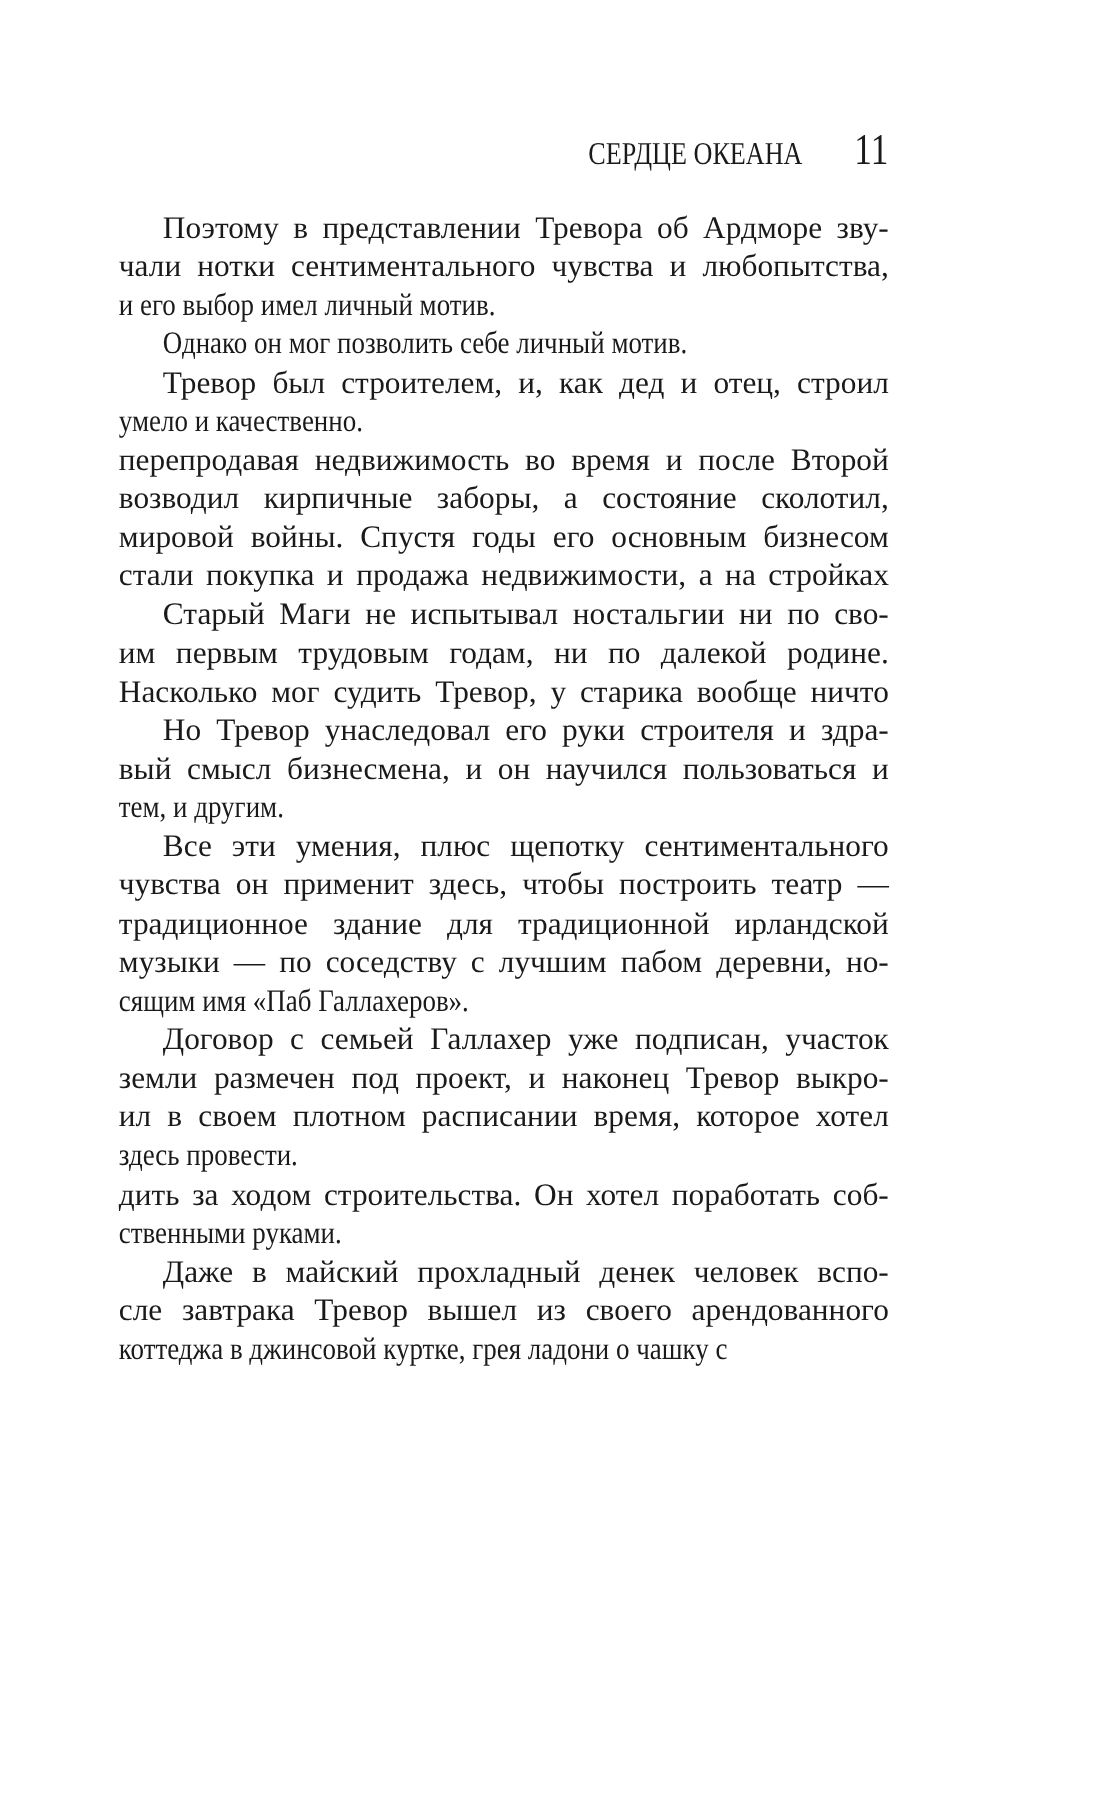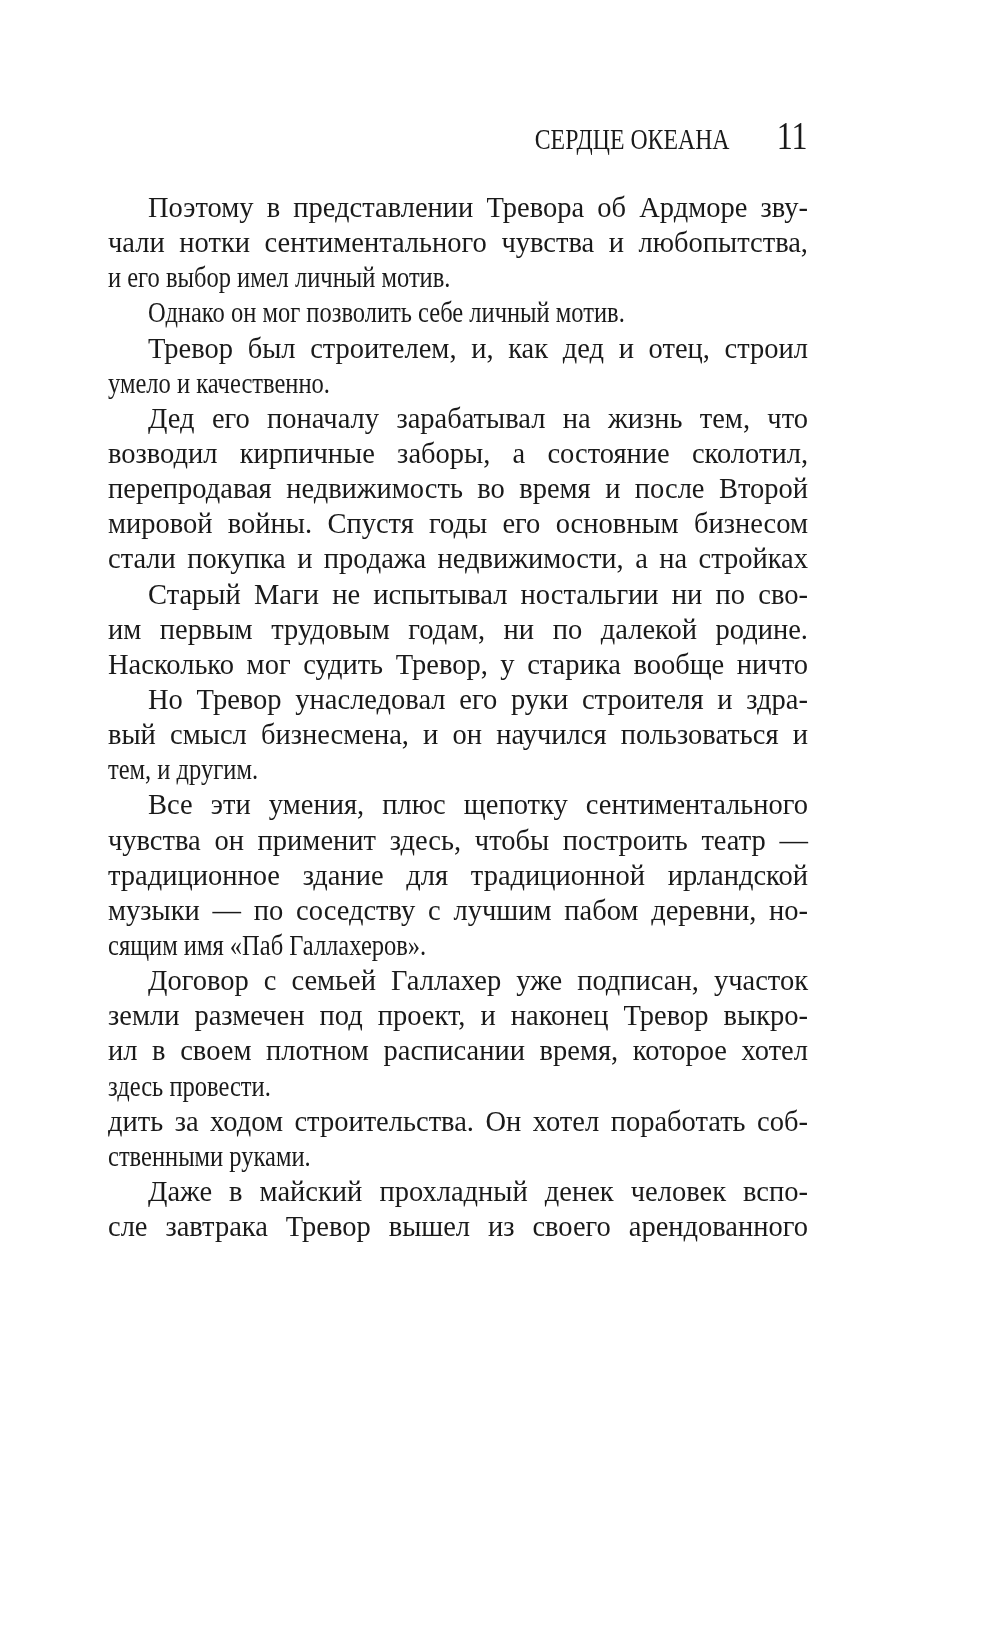--- a/index.html
+++ b/index.html
@@ -87,23 +87,22 @@
         <span class="line last" style="text-align: left; text-align-last: left;"><span style="display: inline-block; white-space: nowrap; transform-origin: left center; transform: scaleX(0.86);">и его выбор имел личный мотив.</span></span>
       </div>
       <div class="paragraph">
         <span class="line indent last" style="text-align: left; text-align-last: left;"><span style="display: inline-block; white-space: nowrap; transform-origin: left center; transform: scaleX(0.86);">Однако он мог позволить себе личный мотив.</span></span>
       </div>
       <div class="paragraph">
         <span class="line indent" style="text-align: left; text-align-last: left;"><span style="display: inline-block; white-space: nowrap; transform-origin: left center; transform: scaleX(1); word-spacing: 7.53px;">Тревор был строителем, и, как дед и отец, строил</span></span>
         <span class="line last" style="text-align: left; text-align-last: left;"><span style="display: inline-block; white-space: nowrap; transform-origin: left center; transform: scaleX(0.86);">умело и качественно.</span></span>
       </div>
       <div class="paragraph">
-        <span class="line indent" style="text-align: left; text-align-last: left;"><span style="display: inline-block; white-space: nowrap; transform-origin: left center; transform: scaleX(1); word-spacing: 10.2px;">Дед его поначалу зарабатывал на жизнь тем, что</span></span>
+        <span class="line" style="text-align: left; text-align-last: left;"><span style="display: inline-block; white-space: nowrap; transform-origin: left center; transform: scaleX(1); word-spacing: 7.28px;">перепродавая недвижимость во время и после Второй</span></span>
         <span class="line" style="text-align: left; text-align-last: left;"><span style="display: inline-block; white-space: nowrap; transform-origin: left center; transform: scaleX(1); word-spacing: 15.1px;">возводил кирпичные заборы, а состояние сколотил,</span></span>
-        <span class="line" style="text-align: left; text-align-last: left;"><span style="display: inline-block; white-space: nowrap; transform-origin: left center; transform: scaleX(1); word-spacing: 7.28px;">перепродавая недвижимость во время и после Второй</span></span>
         <span class="line" style="text-align: center; text-align-last: left;"><span style="display: inline-block; white-space: nowrap; transform-origin: left center; transform: scaleX(1); word-spacing: 8.18px;">мировой войны. Спустя годы его основным бизнесом</span></span>
         <span class="line" style="text-align: left; text-align-last: left;"><span style="display: inline-block; white-space: nowrap; transform-origin: left center; transform: scaleX(1); word-spacing: 4.27px;">стали покупка и продажа недвижимости, а на стройках</span></span>
       </div>
       <div class="paragraph">
         <span class="line indent" style="text-align: left; text-align-last: left;"><span style="display: inline-block; white-space: nowrap; transform-origin: left center; transform: scaleX(1); word-spacing: 6.11px;">Старый Маги не испытывал ностальгии ни по сво-</span></span>
         <span class="line" style="text-align: left; text-align-last: left;"><span style="display: inline-block; white-space: nowrap; transform-origin: left center; transform: scaleX(1); word-spacing: 11.45px;">им первым трудовым годам, ни по далекой родине.</span></span>
         <span class="line" style="text-align: left; text-align-last: left;"><span style="display: inline-block; white-space: nowrap; transform-origin: left center; transform: scaleX(1); word-spacing: 5.45px;">Насколько мог судить Тревор, у старика вообще ничто</span></span>
       </div>
       <div class="paragraph">
         <span class="line indent" style="text-align: left; text-align-last: left;"><span style="display: inline-block; white-space: nowrap; transform-origin: left center; transform: scaleX(1); word-spacing: 6.63px;">Но Тревор унаследовал его руки строителя и здра-</span></span>
@@ -123,16 +122,17 @@
         <span class="line" style="text-align: left; text-align-last: left;"><span style="display: inline-block; white-space: nowrap; transform-origin: left center; transform: scaleX(1); word-spacing: 7.52px;">ил в своем плотном расписании время, которое хотел</span></span>
         <span class="line last" style="text-align: left; text-align-last: left; text-decoration: underline;"><span style="display: inline-block; white-space: nowrap; transform-origin: left center; transform: scaleX(0.86);">здесь провести.</span></span>
       </div>
       <div class="paragraph">
         <span class="line" style="text-align: left; text-align-last: left;"><span style="display: inline-block; white-space: nowrap; transform-origin: left center; transform: scaleX(1); word-spacing: 4.38px;">дить за ходом строительства. Он хотел поработать соб-</span></span>
         <span class="line last" style="text-align: left; text-align-last: left;"><span style="display: inline-block; white-space: nowrap; transform-origin: left center; transform: scaleX(0.86);">ственными руками.</span></span>
       </div>
       <div class="paragraph">
         <span class="line indent" style="text-align: right; text-align-last: left;"><span style="display: inline-block; white-space: nowrap; transform-origin: left center; transform: scaleX(1); word-spacing: 9.93px;">Даже в майский прохладный денек человек вспо-</span></span>
         <span class="line" style="text-align: left; text-align-last: left;"><span style="display: inline-block; white-space: nowrap; transform-origin: left center; transform: scaleX(1); word-spacing: 10.79px;">сле завтрака Тревор вышел из своего арендованного</span></span>
+        <span class="line last" style="text-align: left; text-align-last: left;"><span style="display: inline-block; white-space: nowrap; transform-origin: left center; transform: scaleX(0.86);">коттеджа в джинсовой куртке, грея ладони о чашку с</span></span>
       </div>
     </div>
 
 </div>
 
 </body></html>

